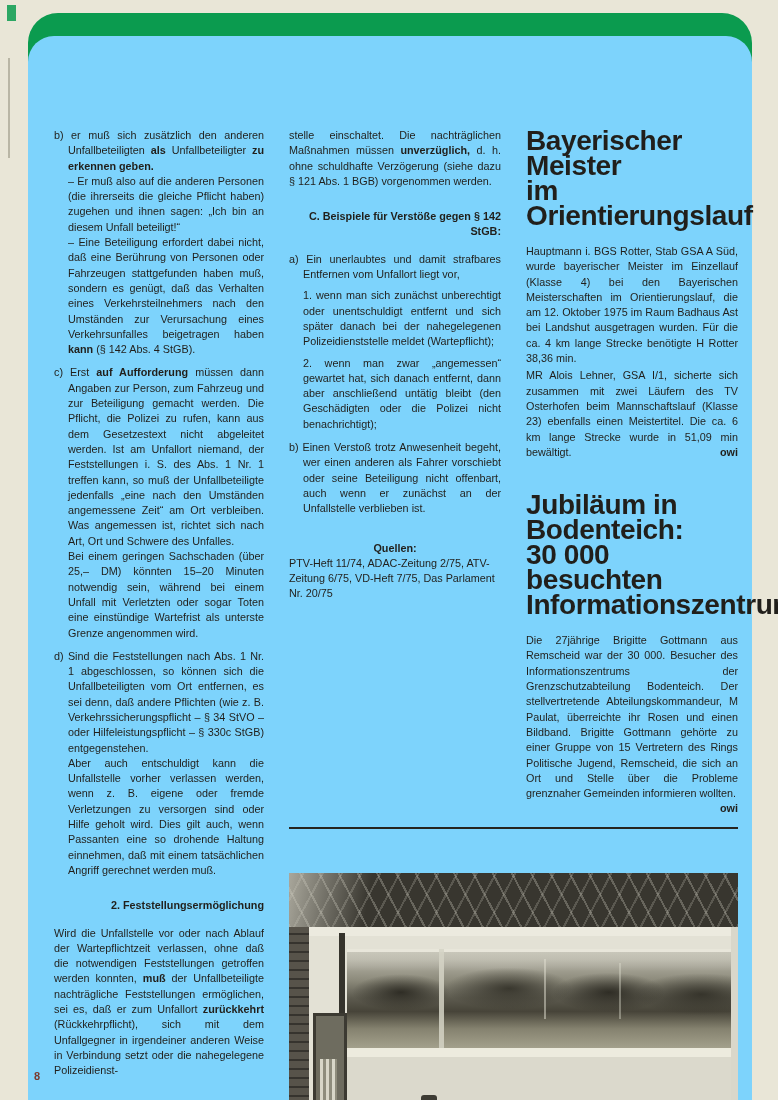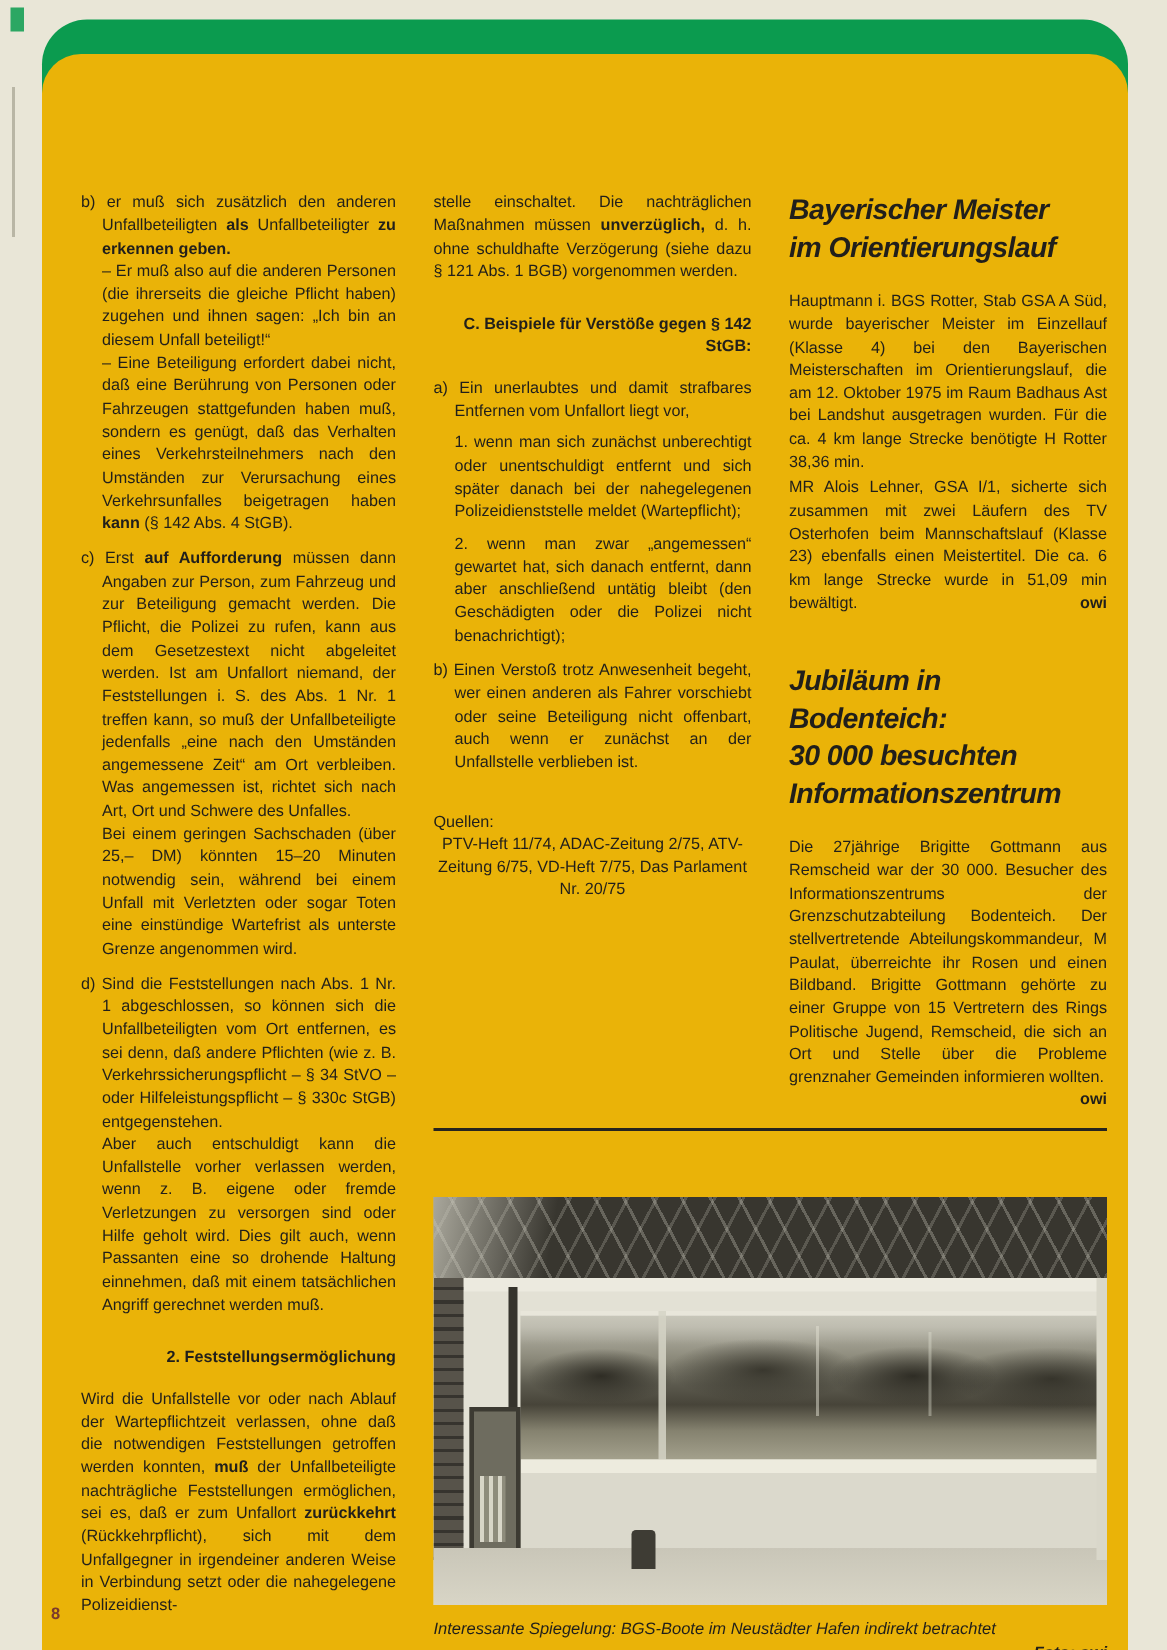--- a/index.html
+++ b/index.html
@@ -1,38 +1,38 @@
 <!DOCTYPE html>
 <html lang="de"><head>
 <meta charset="utf-8">
 <style>
   html,body{margin:0;padding:0;}
   body{font-family:"Liberation Sans","DejaVu Sans",sans-serif;}
   .page{position:relative;width:778px;height:1100px;background:#e9e6d7;overflow:hidden;color:#211f1b;}
   .corner-artifact{position:absolute;left:7px;top:5px;width:9px;height:16px;background:#0b9b4f;opacity:.85;}
   .edge-artifact{position:absolute;left:8px;top:58px;width:2px;height:100px;background:#b9b6a5;}
   .green-band{position:absolute;left:28px;right:26px;top:13px;height:52px;background:#0b9b4f;border-radius:30px 30px 0 0;}
-  .panel{position:absolute;left:28px;right:26px;top:36px;bottom:0;background:#eab308;border-radius:26px 26px 0 0;}
+  .panel{position:absolute;left:28px;right:26px;top:36px;bottom:0;background:#7dd3fc;border-radius:26px 26px 0 0;}
   .content{position:relative;padding:92px 14px 0 26px;}
   .cols{display:grid;grid-template-columns:210px 449px;column-gap:25px;}
   .cols2{display:grid;grid-template-columns:212px 212px;column-gap:25px;min-height:580px;align-items:start;}
   .col{font-size:10.8px;line-height:15.3px;}
   .blk{margin:0;text-align:justify;}
   .blk.first{margin-top:0;}
   .item{padding-left:14px;text-indent:-14px;margin-top:8px;}
   .dash{padding-left:14px;}
   .cont{padding-left:14px;}
   .num{padding-left:14px;margin-top:6px;}
   .plain{margin-top:8px;}
   .heading{font-weight:bold;margin-top:20px;margin-bottom:12px;text-align:right;}
-  .src-head{font-weight:normal;margin-top:24px;text-align:left;}
-  .src{text-align:center;}
+  .src-head{font-weight:bold;margin-top:24px;text-align:center;}
+  .src{text-align:left;}
   .article{margin:0;}
   .article + .article{margin-top:32px;}
-  .headline{font-size:19px;line-height:25px;font-weight:bold;font-style:italic;letter-spacing:-0.4px;margin:0 0 16px 0;white-space:pre-line;}
+  .headline{font-size:28px;line-height:25px;font-weight:bold;letter-spacing:-0.4px;margin:0 0 16px 0;white-space:pre-line;}
   .article .blk{margin-top:4px;}
   .article .blk + .blk{margin-top:2px;}
   .sig{float:right;font-weight:bold;}
   .divider{height:2px;background:#26241f;margin-top:10px;}
   
   .photo{position:relative;margin:44px 0 0 0;height:272px;background:#e3e1d5;overflow:hidden;box-shadow:0 0 0 1px #cfccbc inset;}
   .ph-canopy{position:absolute;left:0;top:0;right:0;height:54px;background:#38362f;}
   .ph-lattice{position:absolute;left:0;top:0;right:0;height:54px;background:
     repeating-linear-gradient(62deg,rgba(213,211,198,.30) 0 2px,transparent 2px 17px),
     repeating-linear-gradient(-62deg,rgba(213,211,198,.22) 0 2px,transparent 2px 17px);}

